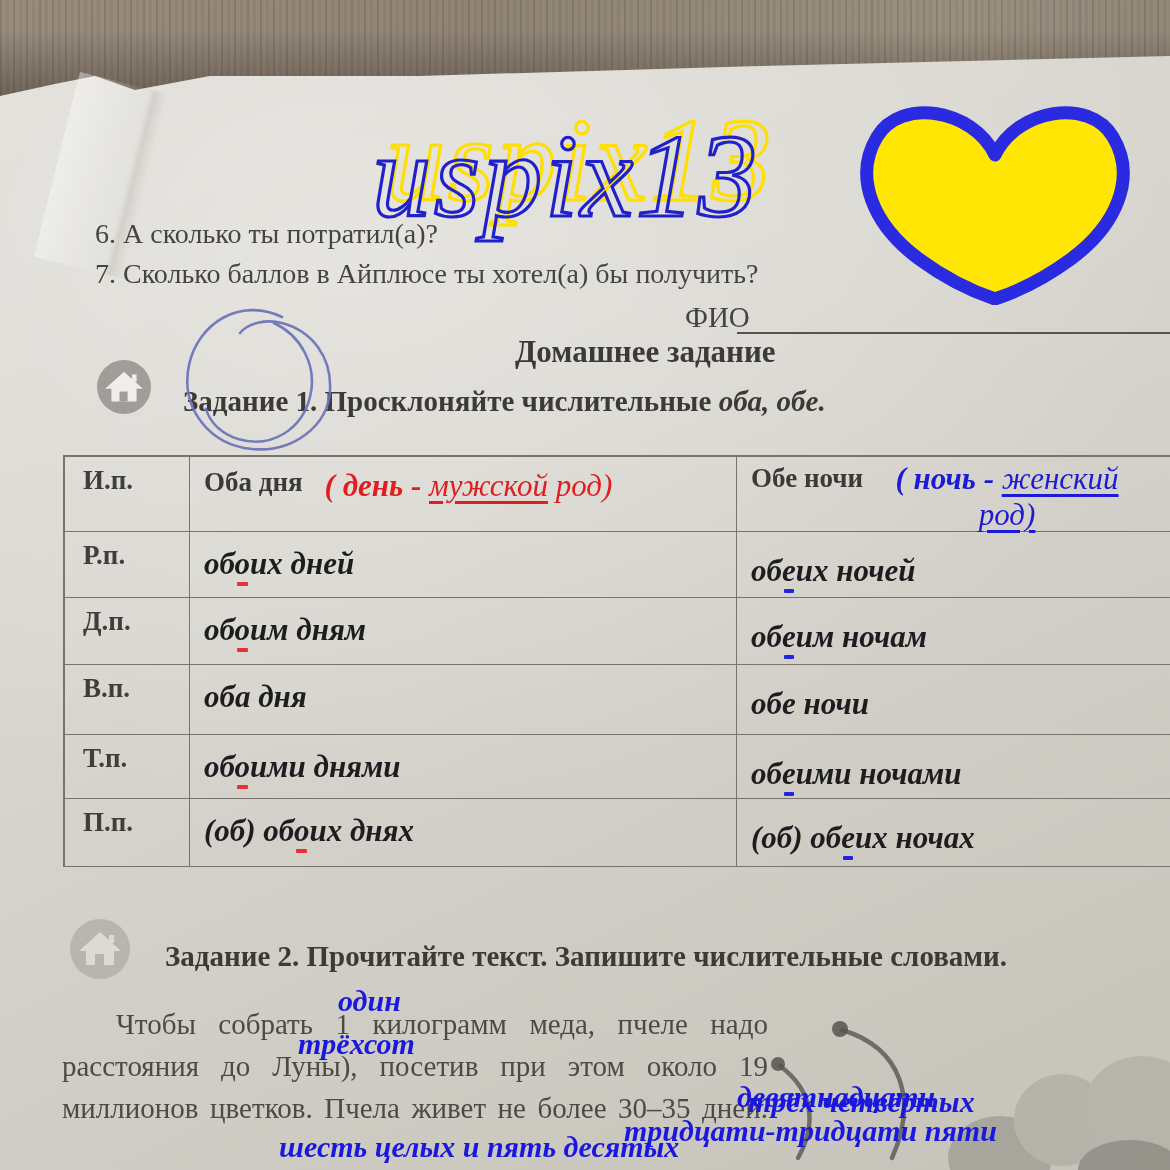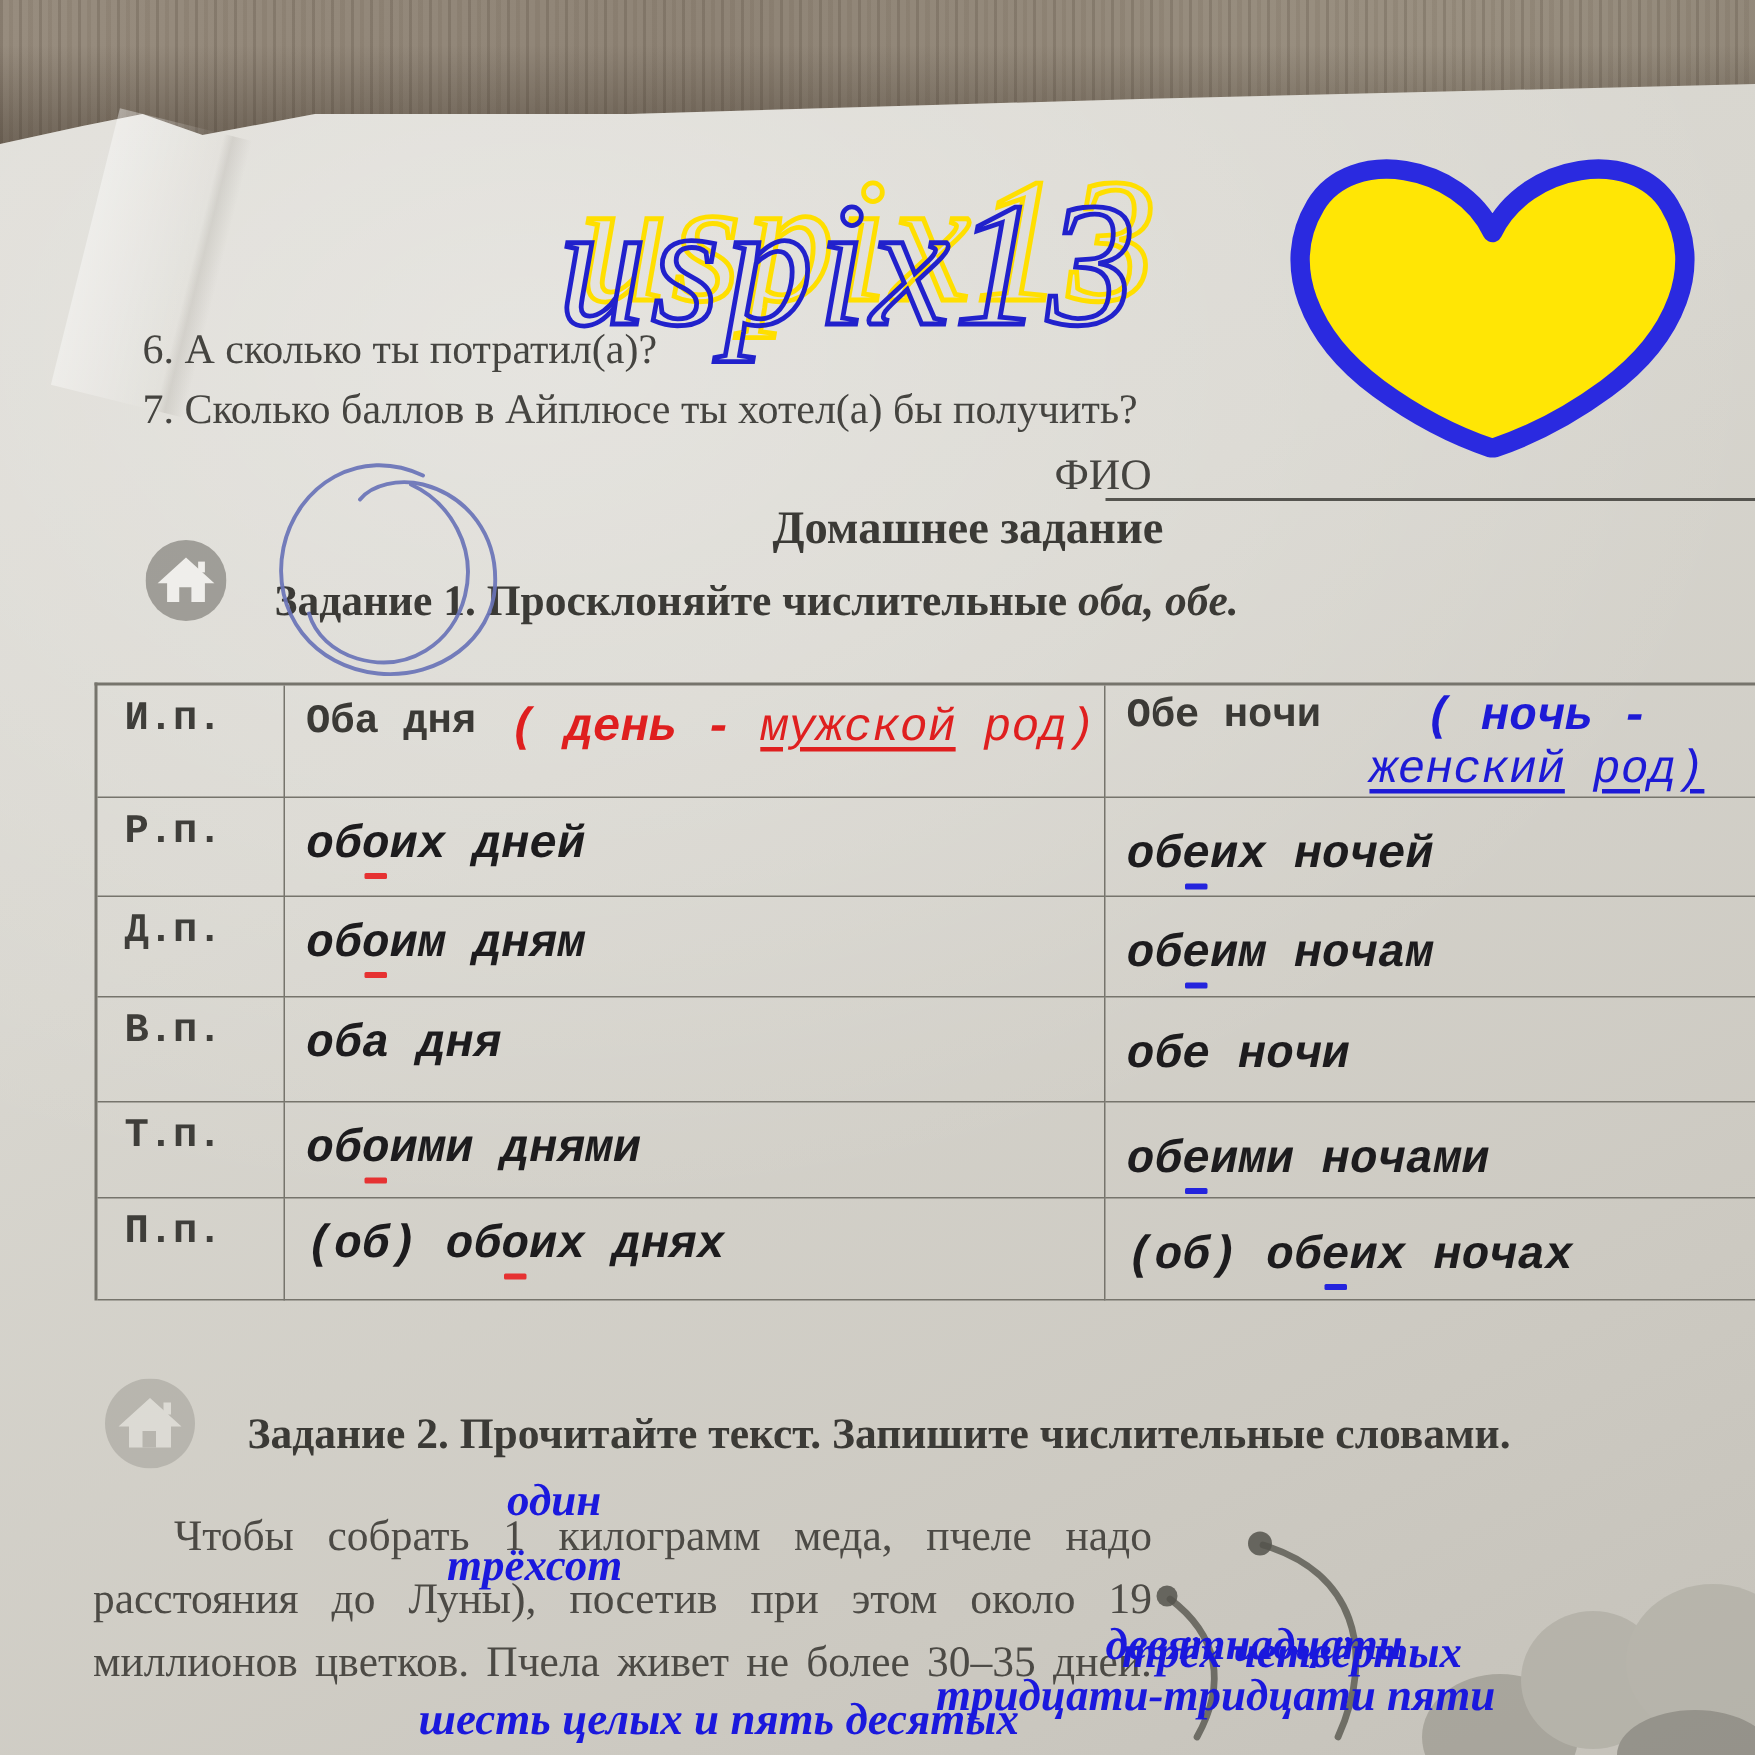--- a/index.html
+++ b/index.html
@@ -19,21 +19,21 @@
     background:linear-gradient(90deg, rgba(255,255,255,.40) 0%, rgba(255,255,255,0) 55%, rgba(110,105,95,.14) 60%, rgba(0,0,0,0) 70%);}
   .abs{position:absolute;}
   .q{font-size:28px;color:#454440;}
   .head-bold{font-size:29px;font-weight:bold;color:#3b3a36;}
   .fio-line{border-bottom:2px solid #55544f;}
   
   .tbl{position:absolute;left:63px;top:455px;width:1107px;
     display:grid;grid-template-columns:125px 547px 1fr;
     grid-template-rows:75px 66px 67px 70px 64px 68px;
     border-top:2px solid #76746c;border-left:2px solid #76746c;}
-  .tbl>div{border-right:1.6px solid #76746c;border-bottom:1.6px solid #76746c;box-sizing:border-box;font-family:Liberation Mono, monospace;}
+  .tbl>div{border-right:1.6px solid #76746c;border-bottom:1.6px solid #76746c;box-sizing:border-box;}
   .case{font-size:27px;font-weight:bold;color:#3f3e3a;padding:8px 0 0 18px;}
   .hlabel{font-size:27px;font-weight:bold;color:#3b3a36;}
   .ans{font-size:31px;font-weight:bold;font-style:italic;color:#1d1c1e;padding:14px 0 0 14px;}
   .ans-f{padding-top:21px;}
   .mk{position:relative;}
   .mk::after{content:"";position:absolute;left:2px;right:2px;bottom:-5px;height:4px;border-radius:1px;}
   .mk:empty::after{display:none;}
   .mk-r::after{background:#e63232;}
   .mk-b::after{background:#2424dd;}
   .note{font-size:31px;font-style:italic;}
@@ -60,21 +60,21 @@
     <text x="4" y="124" font-family="Liberation Serif, serif" font-style="italic" font-size="118" letter-spacing="3" fill="none" stroke-width="3.2" stroke="#2121cc">uspix13</text>
   </svg>
 
   <svg class="abs" style="left:845px;top:93px;" width="300" height="212" viewBox="0 0 300 212">
     <path d="M150,62 C128,16 56,4 32,44 C8,84 28,132 74,166 C104,188 132,200 150,206 C168,200 196,188 226,166 C272,132 292,84 268,44 C244,4 172,16 150,62 Z" stroke-width="13" stroke-linejoin="round" fill="#ffe605" stroke="#2a2ae0"></path>
   </svg>
 
   <div class="abs q" style="left:95px;top:218px;">6. А сколько ты потратил(а)?</div>
   <div class="abs q" style="left:95px;top:258px;">7. Сколько баллов в Айплюсе ты хотел(а) бы получить?</div>
 
-  <div class="abs q" style="left:685px;top:301px;font-size:29px;margin-left:18px;">ФИО</div>
+  <div class="abs q" style="left:685px;top:301px;font-size:29px;">ФИО</div>
   <div class="abs fio-line" style="left:737px;top:300px;width:433px;height:32px;"></div>
 
   <div class="abs hw" style="left:515px;top:334px;">Домашнее задание</div>
 
   <svg class="abs" style="left:97px;top:360px;opacity:.88;" width="54" height="54" viewBox="0 0 60 60">
     <circle cx="30" cy="30" r="30" fill="#97958f"></circle>
     <path d="M30 13 L51 32 L44 32 L44 46 L16 46 L16 32 L9 32 Z" fill="#f2f1ee"></path>
     <rect x="39" y="16" width="5" height="8" fill="#f2f1ee"></rect>
     <rect x="25" y="35" width="9" height="11" fill="#97958f"></rect>
   </svg>

